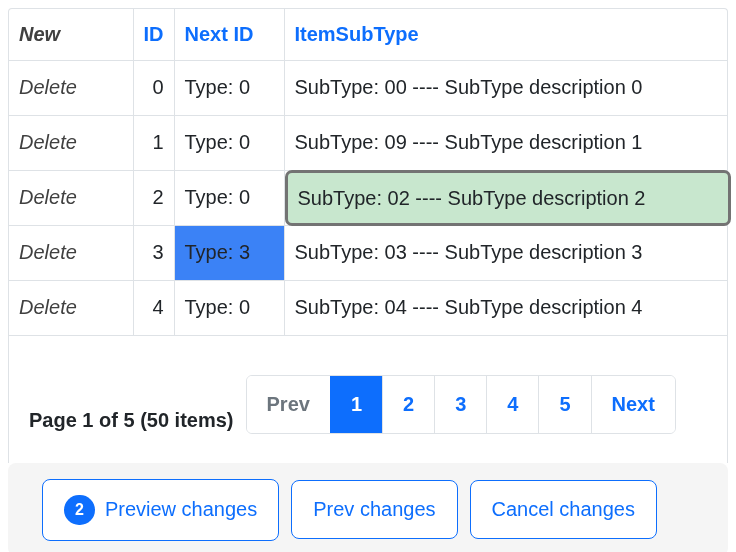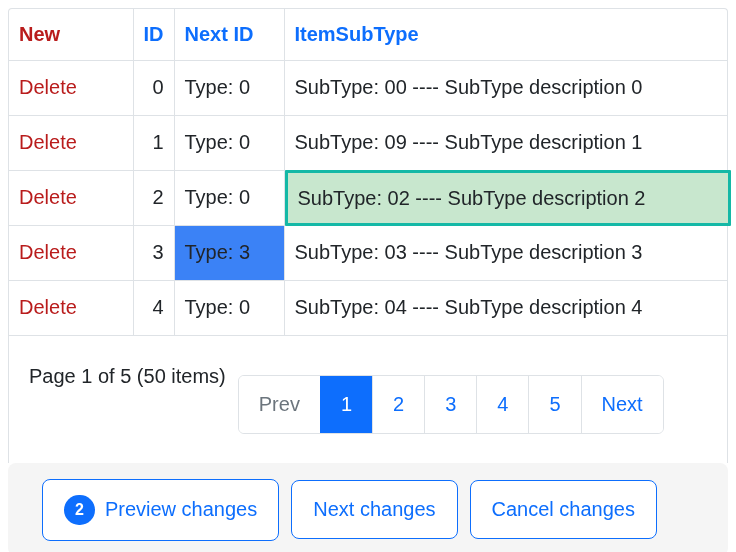--- a/index.html
+++ b/index.html
@@ -38,43 +38,44 @@
   .grid thead th { border-top: none; padding-top: 12px; padding-bottom: 12px; }
 
   .grid th { color: #0d6efd; font-weight: 700; }
   .col-action { width: 124px; }
   .col-id     { width: 41px; }
   .col-type   { width: 110px; }
 
   .cell-action { padding-left: 20px; }
   .cell-id { text-align: right !important; padding-right: 10px; }
 
-  a.grid-link { color: #b91c1c; text-decoration: none; cursor: pointer; }
+  a.grid-link { color: #404040; text-decoration: none; cursor: pointer; font-style: italic; }
 
   .cell-green { background: #3b82f6; }
 
   
   td.hl { position: relative; }
   td.hl .hl-box {
     position: absolute;
     top: -1px; bottom: -1px; left: 0px; right: -4px;
     background: #c8e7ce;
-    border: 3px solid #14b8a6;
-    border-radius: 1px;
+    border: 3px solid #737373;
+    border-radius: 7px;
     display: flex; align-items: center;
     padding: 0 10px;
     z-index: 2;
   }
 
   
   .pager-row {
     display: flex;
-    align-items: flex-start;
+    align-items: flex-end;
     padding: 27px 20px 29px 20px;
     gap: 12px;
+    font-weight: bold;
   }
   .page-summary { white-space: nowrap; }
 
   .pagination {
     display: flex;
     border: 1px solid #dee2e6;
     border-radius: 6px;
     overflow: hidden;
     margin-left: 0;
     margin-top: 12px;
@@ -193,15 +194,15 @@
       <a class="page-item">Next</a>
     </nav>
   </div>
 </div>
 
 <div class="footer-bar">
   <button class="btn">
     <span class="badge">2</span>
     <span>Preview changes</span>
   </button>
-  <button class="btn">Next changes</button>
+  <button class="btn">Prev changes</button>
   <button class="btn">Cancel changes</button>
 </div>
 
 </body></html>

